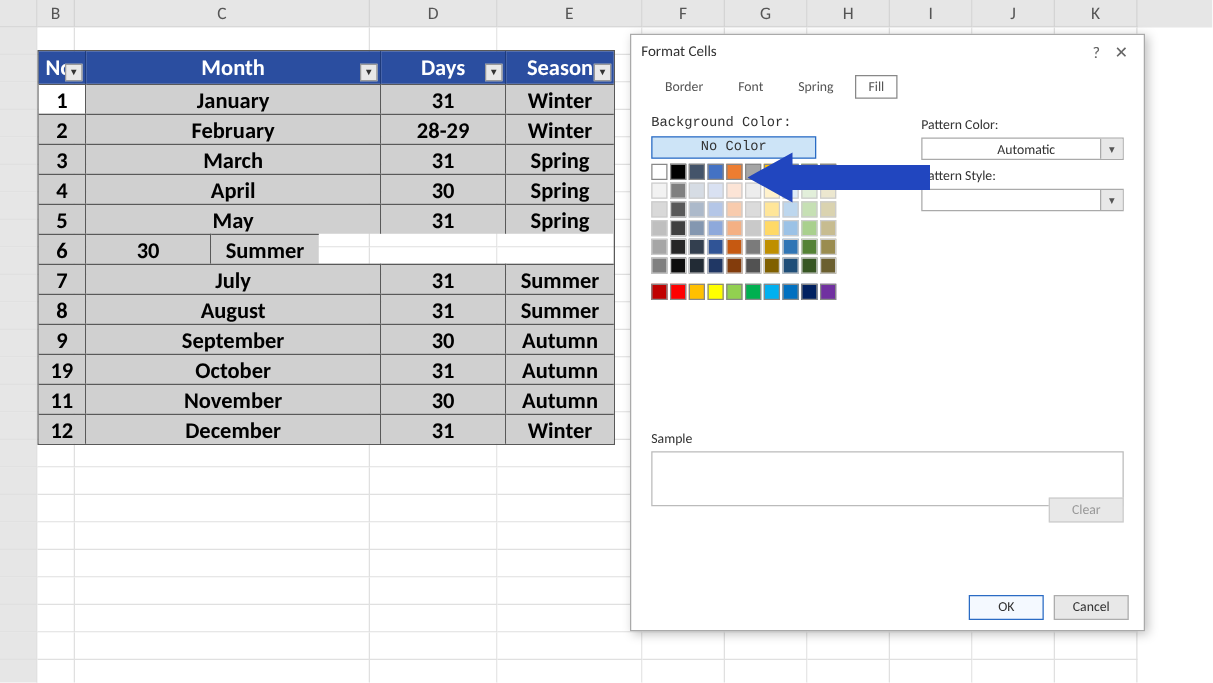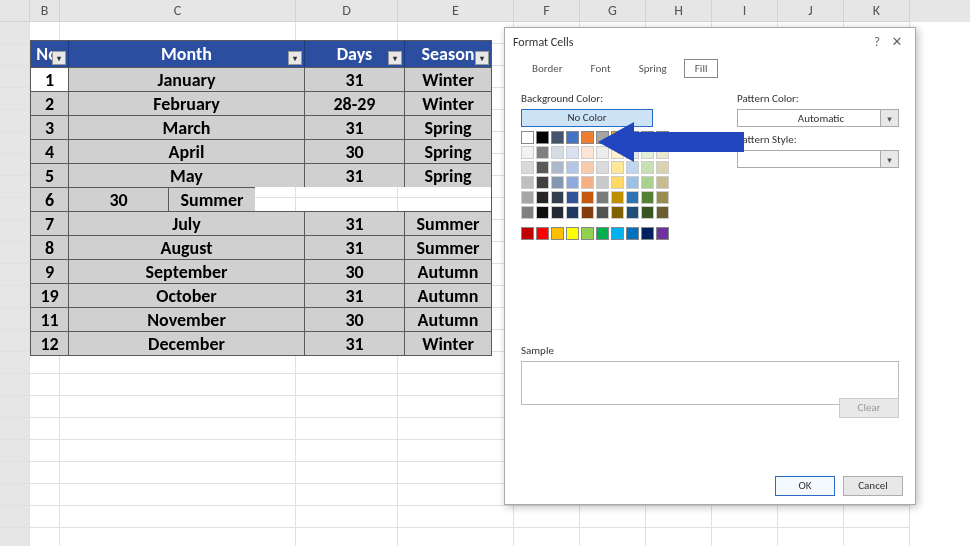--- a/index.html
+++ b/index.html
@@ -103,21 +103,21 @@
     font-size:11px;
     color:#555;
     border:1px solid transparent;
     cursor:default;
   }
   .tab.active {
     border:1px solid #888;
     background:#fff;
   }
   .dlg-body { padding:8px 16px 0 16px; display:flex; gap:24px; }
-  .left-col { width:200px; }
+  .left-col { width:200px;font-family:Liberation Mono, monospace; }
   .right-col { flex:1; }
   .lbl { font-size:11px; color:#333; margin:6px 0 4px 0; }
   .nocolor {
     width:132px;
     height:18px;
     border:1px solid #2a6bc4;
     background:#cde4f7;
     text-align:center;
     font-size:11px;
     line-height:16px;

